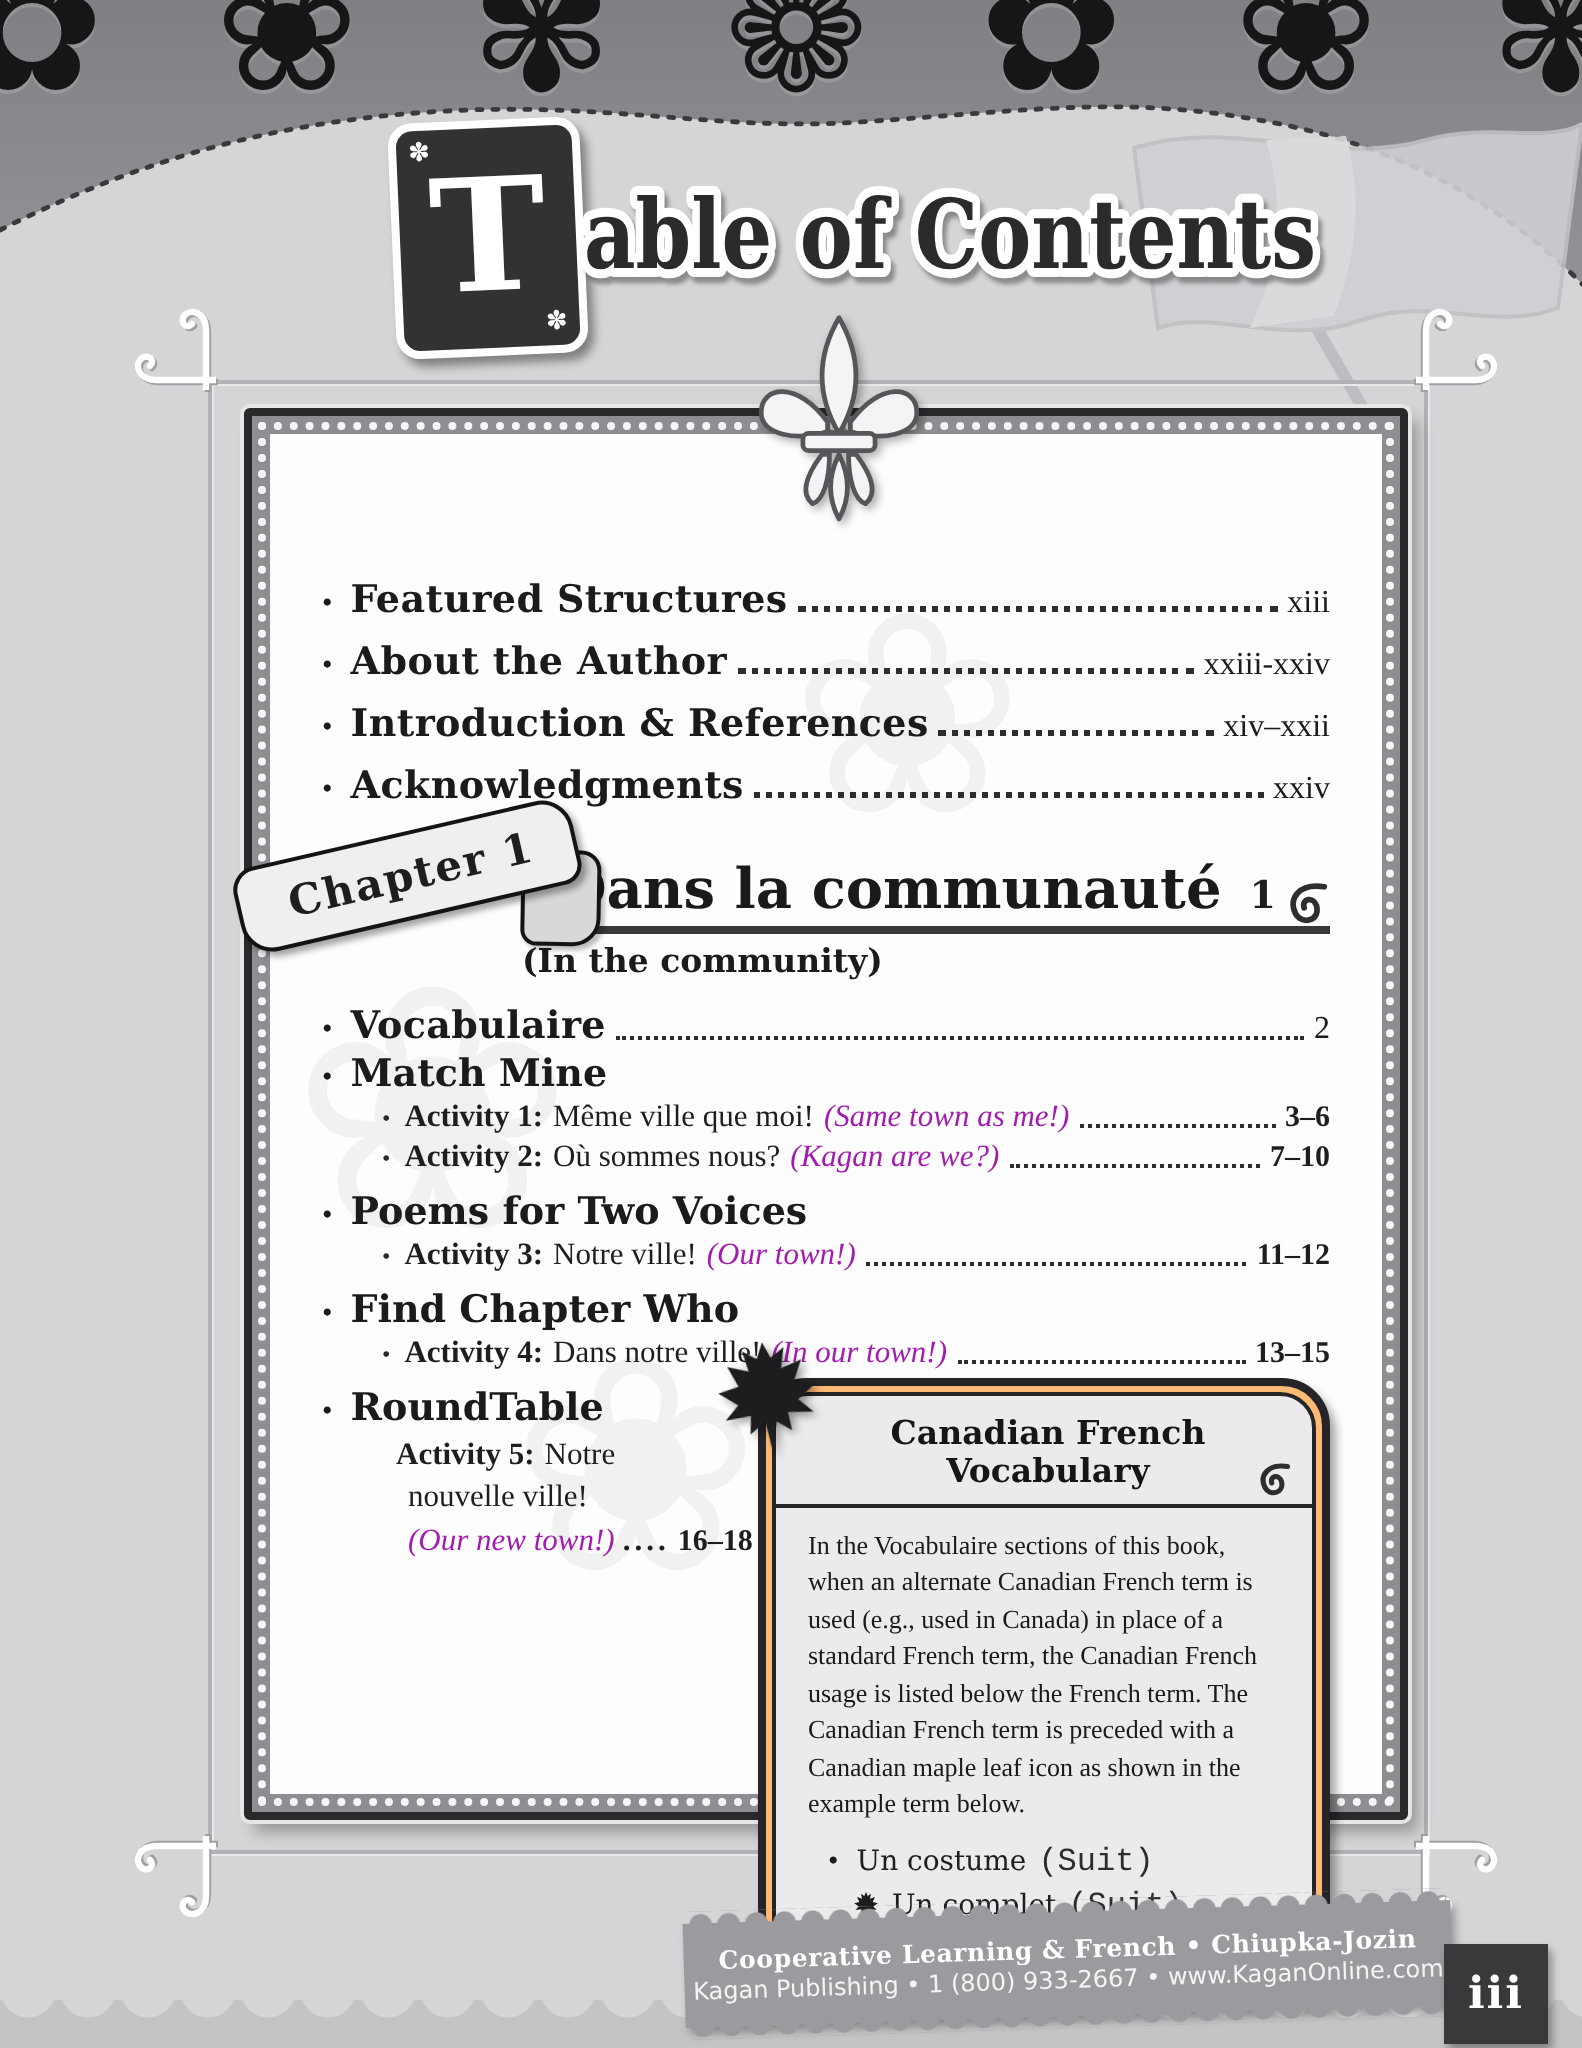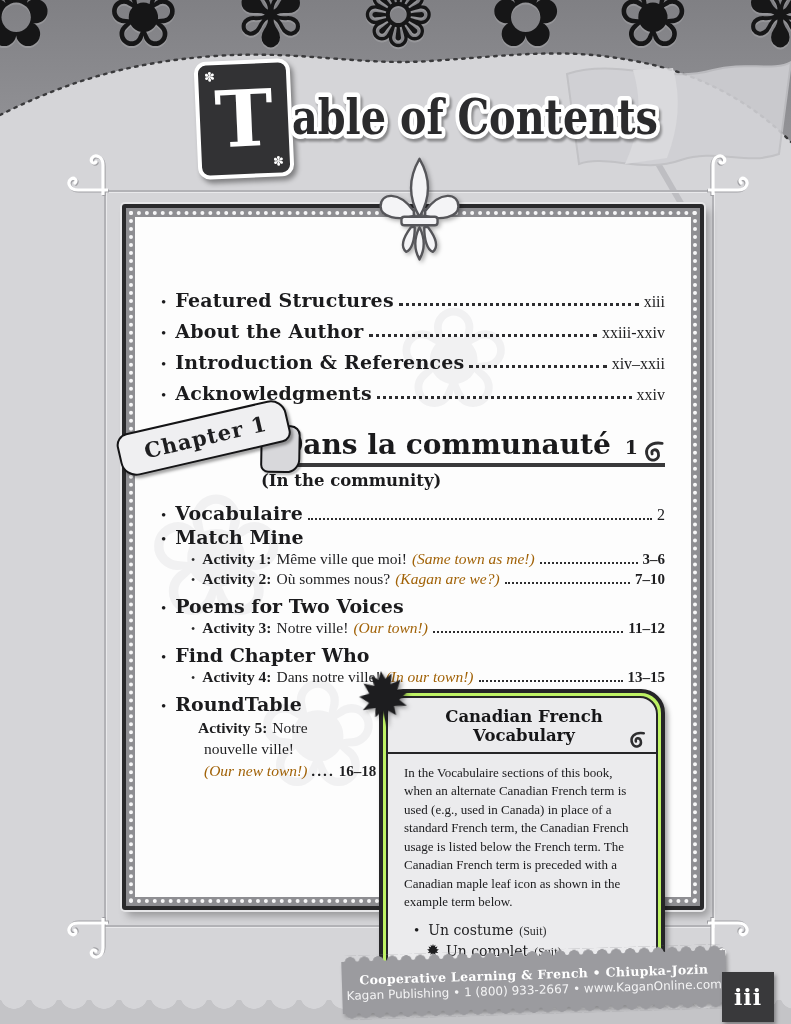--- a/index.html
+++ b/index.html
@@ -94,49 +94,49 @@
   
   .sections { position:relative; z-index:1; margin-top:12px; }
   .sec-row { margin-bottom:2px; }
   .sec-label { font-family:"DejaVu Serif", serif; font-weight:bold; font-size:19px; color:#1b1b1d; }
   .acts { margin:1px 0 7px 30px; }
   .act { display:flex; align-items:baseline; margin-bottom:2px; font-size:15.5px; }
   .act .abullet::before { content:"•"; }
   .abullet { font-size:12px; margin-right:7px; color:#2a2a2c; }
   .alabel { font-weight:bold; margin-right:5px; white-space:nowrap; }
   .atext { margin-right:5px; white-space:nowrap; }
-  .atrans { font-style:italic; color:#a16207; white-space:nowrap; }
+  .atrans { font-style:italic; color:#a21caf; white-space:nowrap; }
   .apg { font-weight:bold; font-size:15px; }
 
   
   .bottom-area { display:flex; margin-top:6px; position:relative; z-index:2; }
   .rt-col { width:218px; flex:none; }
   .rt-act { margin-left:30px; font-size:15.5px; line-height:1.38; }
   .rt-line1 { display:flex; align-items:flex-end; }
   .rt-l2 { margin-left:13px; }
   .rt-l3 { margin-left:13px; display:flex; align-items:baseline; }
   .rt-leader { margin:0 4px; letter-spacing:2px; font-weight:bold; }
 
   .callout-wrap { position:relative; flex:1; margin-top:-4px; }
   .maple-big { position:absolute; left:-24px; top:-18px; z-index:4;
     transform:rotate(-6deg); filter:drop-shadow(2px 2px 2px rgba(0,0,0,.4)); }
-  .callout { border:4px solid #252527; border-radius:24px; background:#bef264;
+  .callout { border:4px solid #252527; border-radius:24px; background:#fdba74;
     box-shadow:3px 4px 5px rgba(0,0,0,.35); padding:3px; }
   .callout-in { border:2px solid #252527; border-radius:18px; background:#ebebed;
     overflow:hidden; }
   .co-head { position:relative; text-align:center; padding:9px 30px 7px 34px;
     font-family:"DejaVu Serif", serif; font-weight:bold; font-size:16.5px;
     border-bottom:2.5px solid #252527; color:#161618; }
   .co-curl { position:absolute; right:10px; bottom:2px; }
   .co-body { padding:10px 16px 4px 16px; font-size:13px; line-height:1.42; color:#1a1a1c; }
   .co-ex { padding:6px 16px 14px 26px; }
   .exrow { display:flex; align-items:baseline; margin-bottom:4px; }
   .exterm { font-family:"DejaVu Serif", serif; font-weight:normal; font-size:14px;
     margin-right:6px; }
-  .exnote { font-family:Liberation Serif, serif; font-size:12px; color:#2c2c2e; }
+  .exnote { font-family:Liberation Mono, monospace; font-size:16px; color:#2c2c2e; }
   .exrow.leafrow { margin-left:12px; }
   .maple-small { margin-right:6px; align-self:center; }
 
   
   .bottom-scallop { position:absolute; left:0; right:0; bottom:0; height:24px;
     background:radial-gradient(circle 14px at 14px -5px, transparent 13.5px, #c4c4c7 14px);
     background-size:30px 24px; z-index:5; }
   .footer { position:absolute; left:342px; top:956px; width:384px; height:52px;
     background:#9b9b9f; transform:rotate(-1.8deg); z-index:8;
     display:flex; flex-direction:column; align-items:center; justify-content:center;

